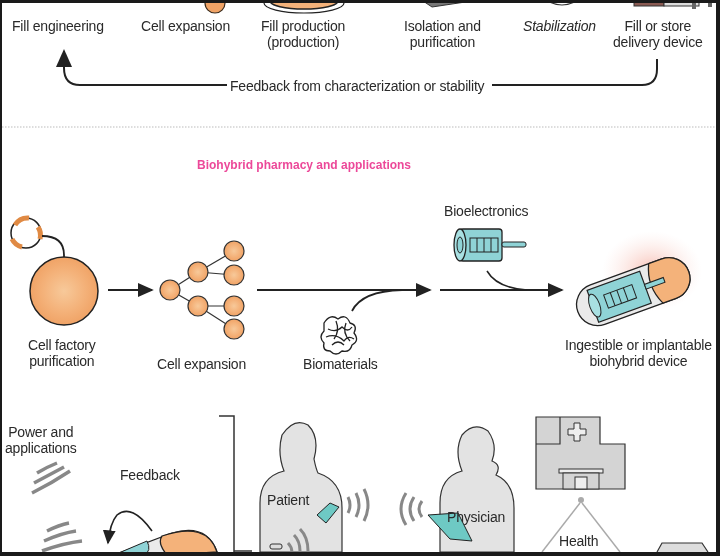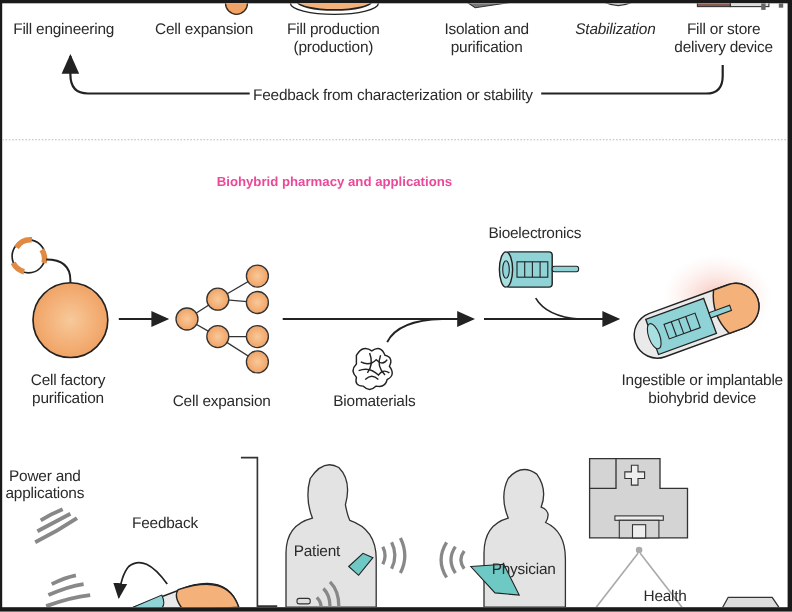--- a/index.html
+++ b/index.html
@@ -215,14 +215,14 @@
     <div>biohybrid device</div>
   </div>
 
   <div class="lbl" style="left:3px;top:421px;">
     <div>Power and</div>
     <div>applications</div>
   </div>
   <div class="lbl" style="left:94px;top:464px;margin-left:24px;">Feedback</div>
   <div class="lbl" style="left:265px;top:489px;">Patient</div>
   <div class="lbl" style="left:445px;top:483px;margin-top:23px;">Physician</div>
-  <div class="lbl" style="left:583px;top:530px;text-align:center;">Health</div>
+  <div class="lbl" style="left:557px;top:530px;text-align:center;">Health</div>
 </div>
 
 </body></html>

